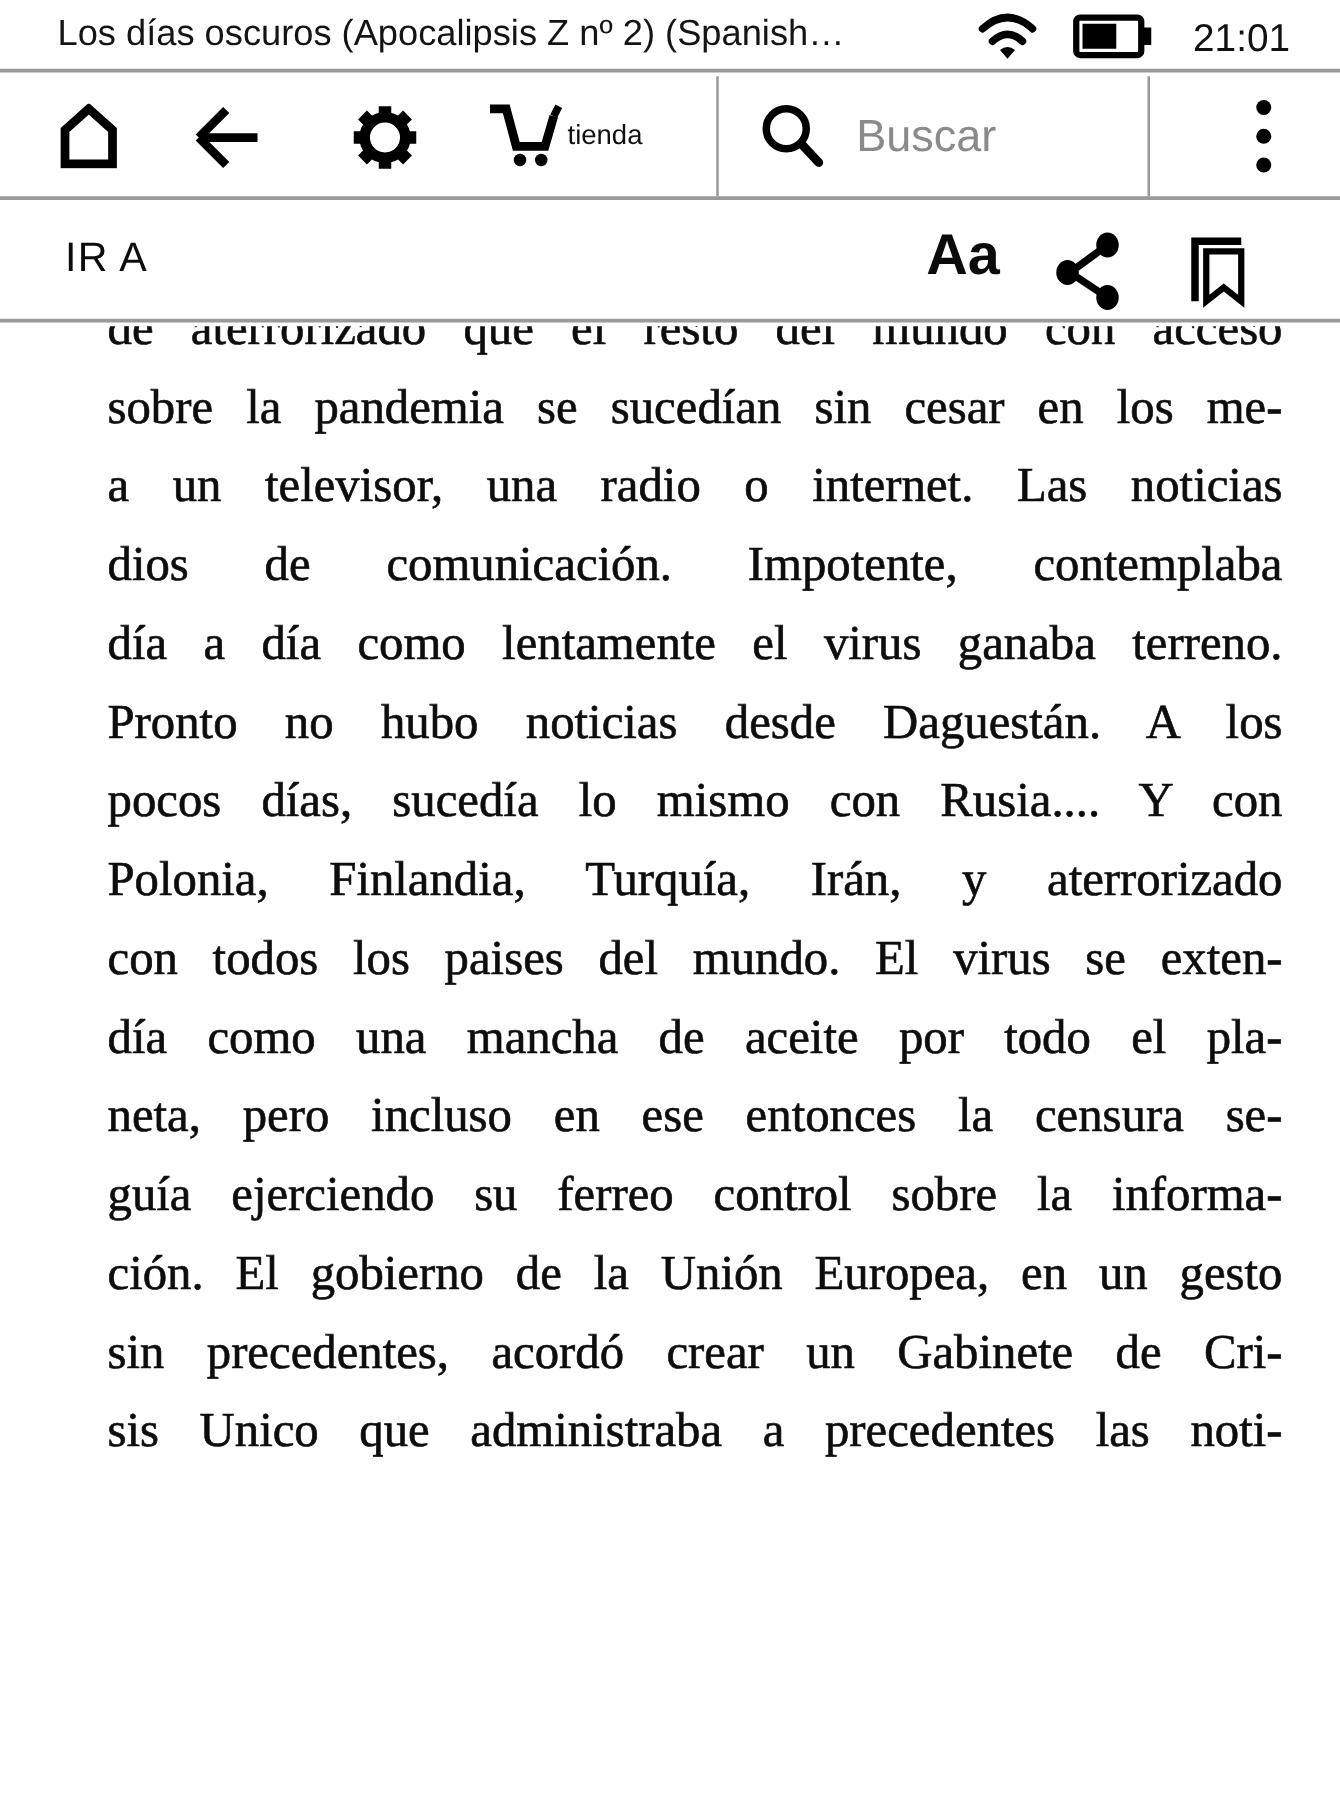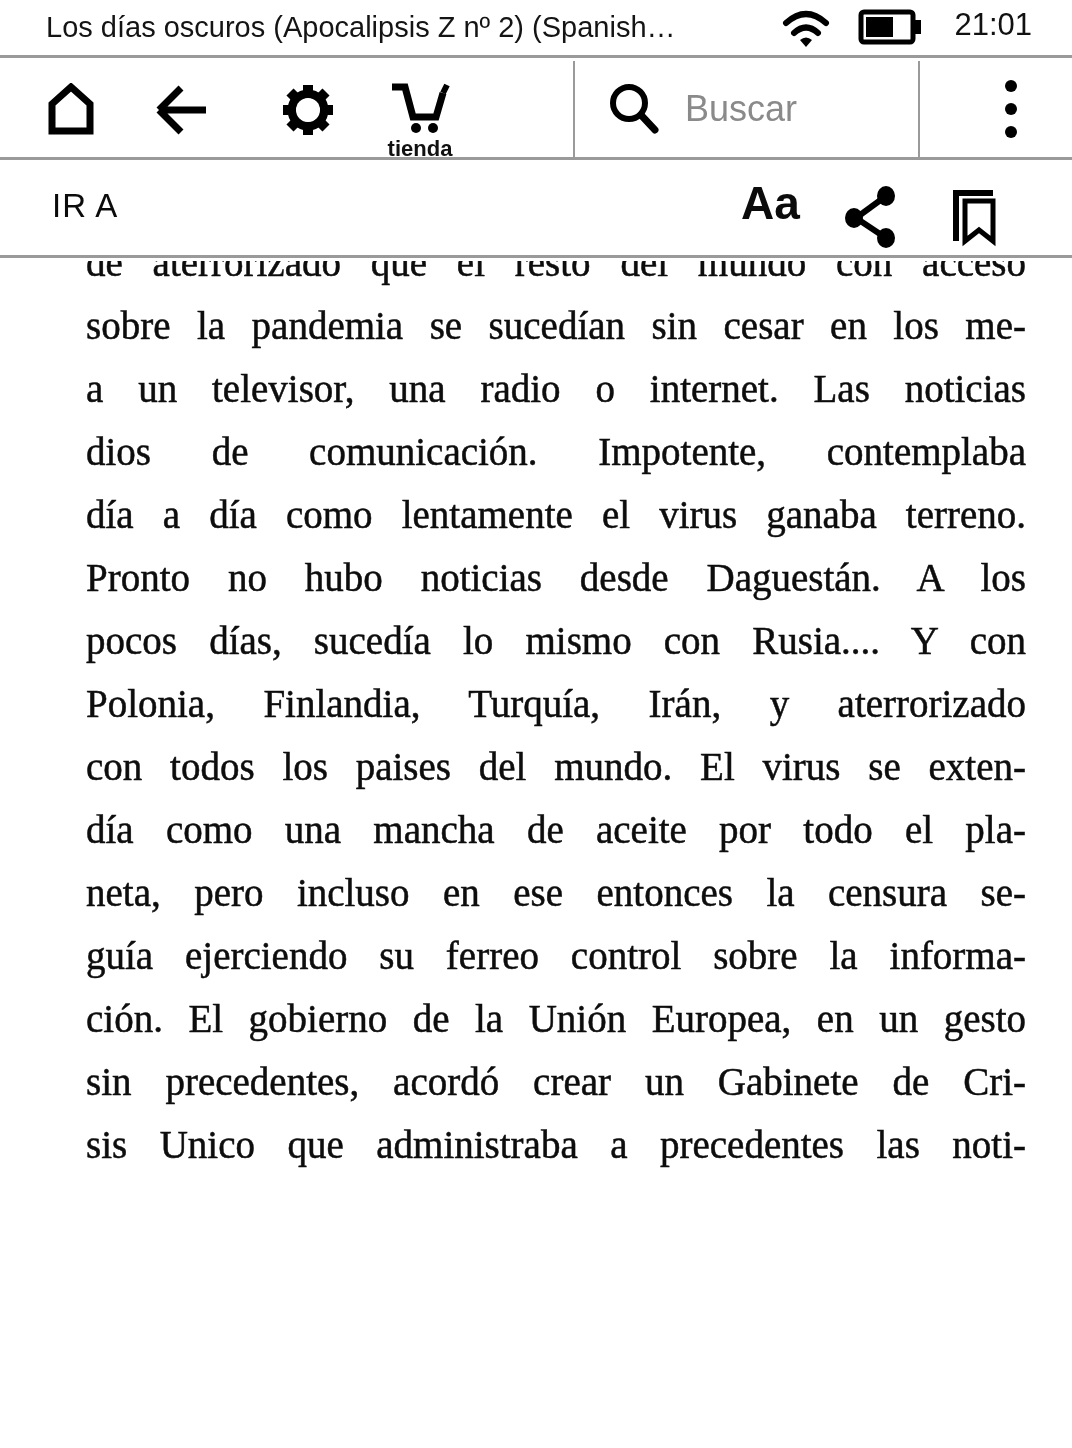--- a/index.html
+++ b/index.html
@@ -10,30 +10,30 @@
   }
   svg { display:block; }
 
   
   .status-bar {
     position:absolute; top:0; left:0; width:1072px; height:58px;
     border-bottom:3px solid #9a9a9a;
     display:flex; align-items:center; padding:0 40px 0 46px;
   }
   .status-title { flex:1; font-size:29px; color:#141414; white-space:nowrap; overflow:hidden; }
-  .status-right { display:flex; align-items:flex-start; gap:28px; }
+  .status-right { display:flex; align-items:flex-end; gap:28px; }
   .clock { font-size:31px; color:#111; margin-left:4px; }
 
   
   .toolbar {
     position:absolute; top:61px; left:0; width:1072px; height:99px;
     border-bottom:3px solid #9a9a9a;
   }
   .tb-btn { position:absolute; background:none; border:none; cursor:pointer; padding:0; }
-  .store-btn { display:flex; flex-direction:column; align-items:center;font-weight:bold; }
+  .store-btn { display:flex; flex-direction:row; align-items:center; }
   .store-label { font-size:22px; color:#111; margin-top:1px; }
   .search-box {
     position:absolute; left:573px; top:0; width:347px; height:96px;
     border-left:2px solid #9a9a9a; border-right:2px solid #9a9a9a;
     display:flex; align-items:center; padding-left:30px;
   }
   .search-input {
     border:none; outline:none; background:transparent;
     font-family:"Liberation Sans", sans-serif;
     font-size:36px; color:#333; margin-left:22px; width:230px;

